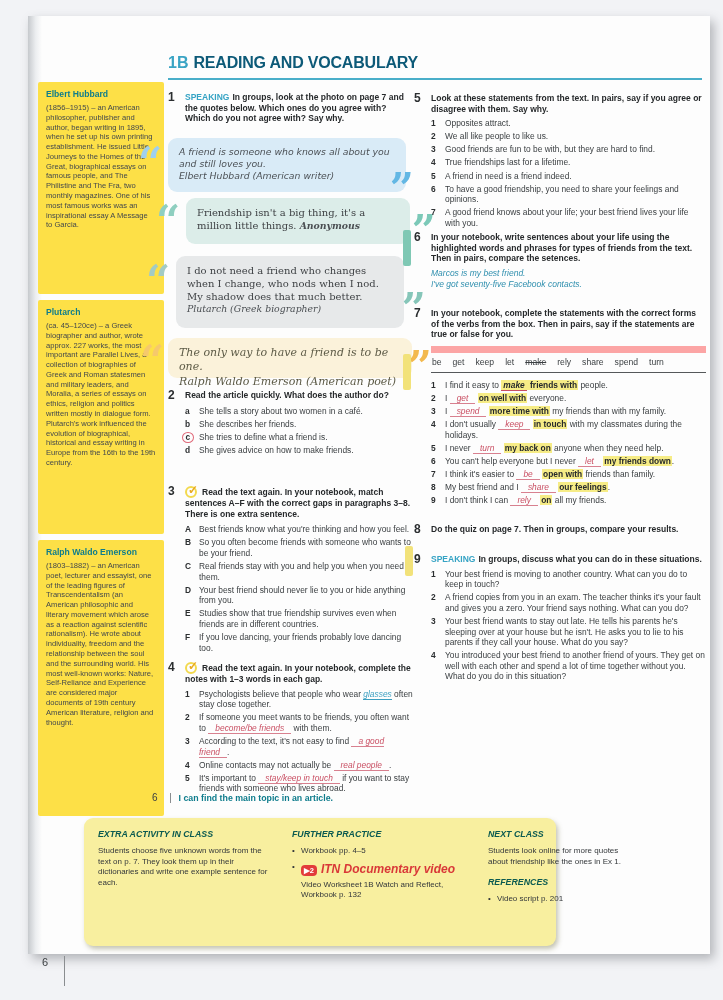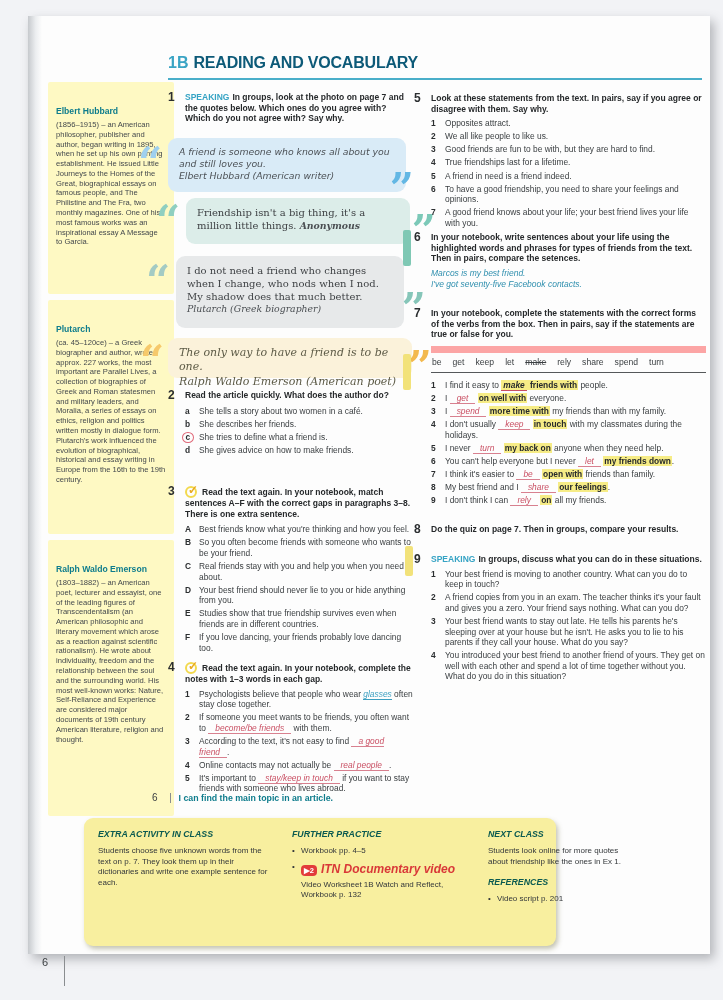--- a/index.html
+++ b/index.html
@@ -8,21 +8,21 @@
   .page { position:absolute; left:28px; top:16px; width:682px; height:938px; background:#fdfdfd; box-shadow:4px 5px 10px rgba(60,62,70,.35); }
   .page::before { content:""; position:absolute; left:0; top:0; bottom:0; width:14px; background:linear-gradient(to right,#c6c9cd,#eceef0 55%,#fdfdfd); }
 
   
   .lesson-header { position:absolute; left:140px; top:38px; }
   .lesson-code { font-size:16px; font-weight:bold; color:#3aa4c4; margin-right:5px; }
   .lesson-title { font-size:16px; font-weight:bold; color:#0d5a78; letter-spacing:-0.2px; }
   .header-rule { position:absolute; left:140px; top:62px; width:534px; height:2px; background:#49aec9; }
 
   
-  .bio { position:absolute; left:20px; width:126px; background:#fef9c3; border-radius:2px; padding:24px 8px; }
+  .bio { position:absolute; left:10px; width:126px; background:#fde047; border-radius:2px; padding:7px 8px; }
   .bio h3 { font-size:8.6px; color:#0e7c8c; font-weight:bold; margin-bottom:4px; }
   .bio p { font-size:7.6px; line-height:1.29; color:#43484c; }
 
   
   .ex { position:absolute; }
   .exnum { position:absolute; left:0; top:-2px; font-size:12px; font-weight:bold; color:#2b2e30; }
   .exbody { margin-left:17px; }
   .instr { font-size:8.5px; font-weight:bold; color:#26292b; line-height:1.25; }
   .speaking { color:#35a3c4; font-weight:bold; margin-right:3px; }
   .items { list-style:none; margin-top:4px; }
@@ -175,21 +175,21 @@
         <li>
             <span class="n">A</span>
             <span class="t">Best friends know what you're thinking and how you feel.</span>
           </li>
         <li>
             <span class="n">B</span>
             <span class="t">So you often become friends with someone who wants to be your friend.</span>
           </li>
         <li>
             <span class="n">C</span>
-            <span class="t">Real friends stay with you and help you when you need about.</span>
+            <span class="t">Real friends stay with you and help you when you need them.</span>
           </li>
         <li>
             <span class="n">D</span>
             <span class="t">Your best friend should never lie to you or hide anything from you.</span>
           </li>
         <li>
             <span class="n">E</span>
             <span class="t">Studies show that true friendship survives even when friends are in different countries.</span>
           </li>
         <li>

